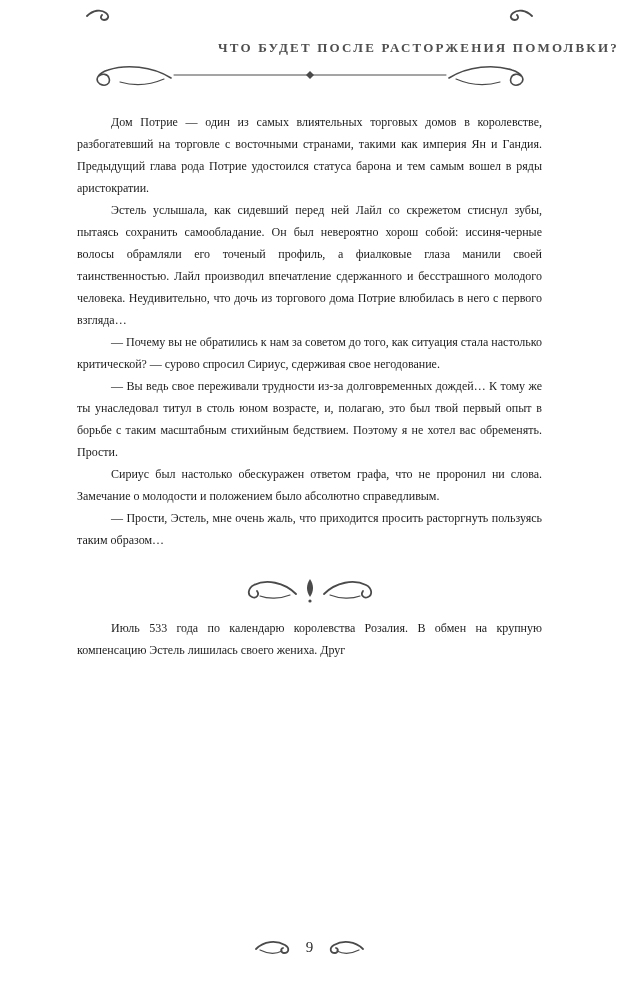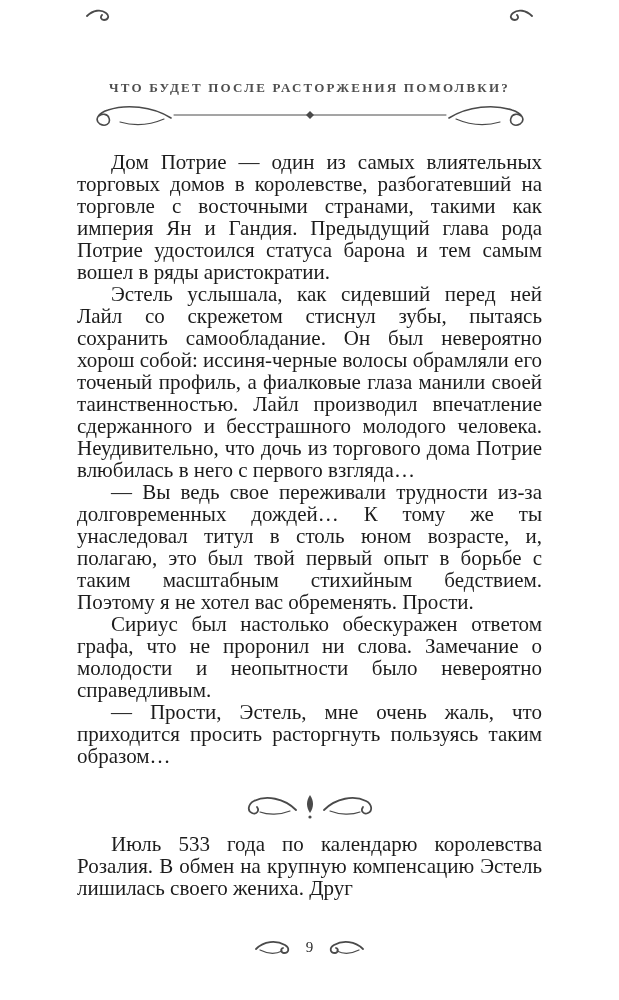--- a/index.html
+++ b/index.html
@@ -14,36 +14,36 @@
     overflow: hidden;
     box-sizing: border-box;
   }
 
   
   .corner-orn { position: absolute; top: 8px; width: 26px; height: 14px; line-height: 0; }
   .corner-orn.left  { left: 86px; }
   .corner-orn.right { right: 86px; transform: scaleX(-1); }
 
   
-  .header { padding-top: 80px; text-align: center; }
+  .header { padding-top: 40px; text-align: right; }
   .page-title {
     margin: 0;
     font-size: 13px;
     font-weight: bold;
     letter-spacing: 2.2px;
     color: #4f4f4f;
     font-family: "Liberation Serif", serif;
   }
   .header-divider { margin-top: 5px; line-height: 0; text-align: center; }
 
   
   .body { margin: 24px 77px 0 77px; }
   .body p {
     margin: 0;
-    font-size: 21px;
+    font-size: 12px;
     line-height: 22px;
     text-align: justify;
     text-indent: 34px;
     color: #1c1c1c;
   }
   .body p.after-sep { margin-top: 11px; }
 
   .separator { text-align: center; margin-top: 21px; line-height: 0; }
 
   
@@ -107,22 +107,23 @@
         <use href="#orn-flourish" transform="translate(100,0) scale(-1,1)"></use>
         <use href="#orn-flourish" transform="translate(372,0)"></use>
         <path class="orn-fill" d="M236 10 L240 14 L236 18 L232 14 Z"></path>
       </svg>
     </div>
   </header>
 
   <main class="body">
     <p>Дом Потрие — один из самых влиятельных торговых домов в королевстве, разбогатевший на торговле с восточными странами, такими как империя Ян и Гандия. Предыдущий глава рода Потрие удостоился статуса барона и тем самым вошел в ряды аристократии.</p>
     <p>Эстель услышала, как сидевший перед ней Лайл со скрежетом стиснул зубы, пытаясь сохранить самообладание. Он был невероятно хорош собой: иссиня-черные волосы обрамляли его точеный профиль, а фиалковые глаза манили своей таинственностью. Лайл производил впечатление сдержанного и бесстрашного молодого человека. Неудивительно, что дочь из торгового дома Потрие влюбилась в него с первого взгляда…</p>
+    <p>— Почему вы не обратились к нам за советом до того, как ситуация стала настолько критической? — сурово спросил Сириус, сдерживая свое негодование.</p>
     <p>— Вы ведь свое переживали трудности из-за долговременных дождей… К тому же ты унаследовал титул в столь юном возрасте, и, полагаю, это был твой первый опыт в борьбе с таким масштабным стихийным бедствием. Поэтому я не хотел вас обременять. Прости.</p>
-    <p>Сириус был настолько обескуражен ответом графа, что не проронил ни слова. Замечание о молодости и неопытности было невероятно справедливым.</p>
+    <p>Сириус был настолько обескуражен ответом графа, что не проронил ни слова. Замечание о молодости и положением было абсолютно справедливым.</p>
     <p>— Прости, Эстель, мне очень жаль, что приходится просить расторгнуть пользуясь таким образом…</p>
 
     <div class="separator">
       <svg width="132" height="34" viewBox="0 0 132 34">
         <use href="#orn-sep-curl" transform="translate(56,0) scale(-1,1)"></use>
         <use href="#orn-sep-curl" transform="translate(76,0)"></use>
         <path class="orn-fill" d="M66 7 C62 13 62 19 66 25 C70 19 70 13 66 7 Z"></path>
         <circle class="orn-fill" cx="66" cy="29" r="1.6"></circle>
       </svg>
     </div>

